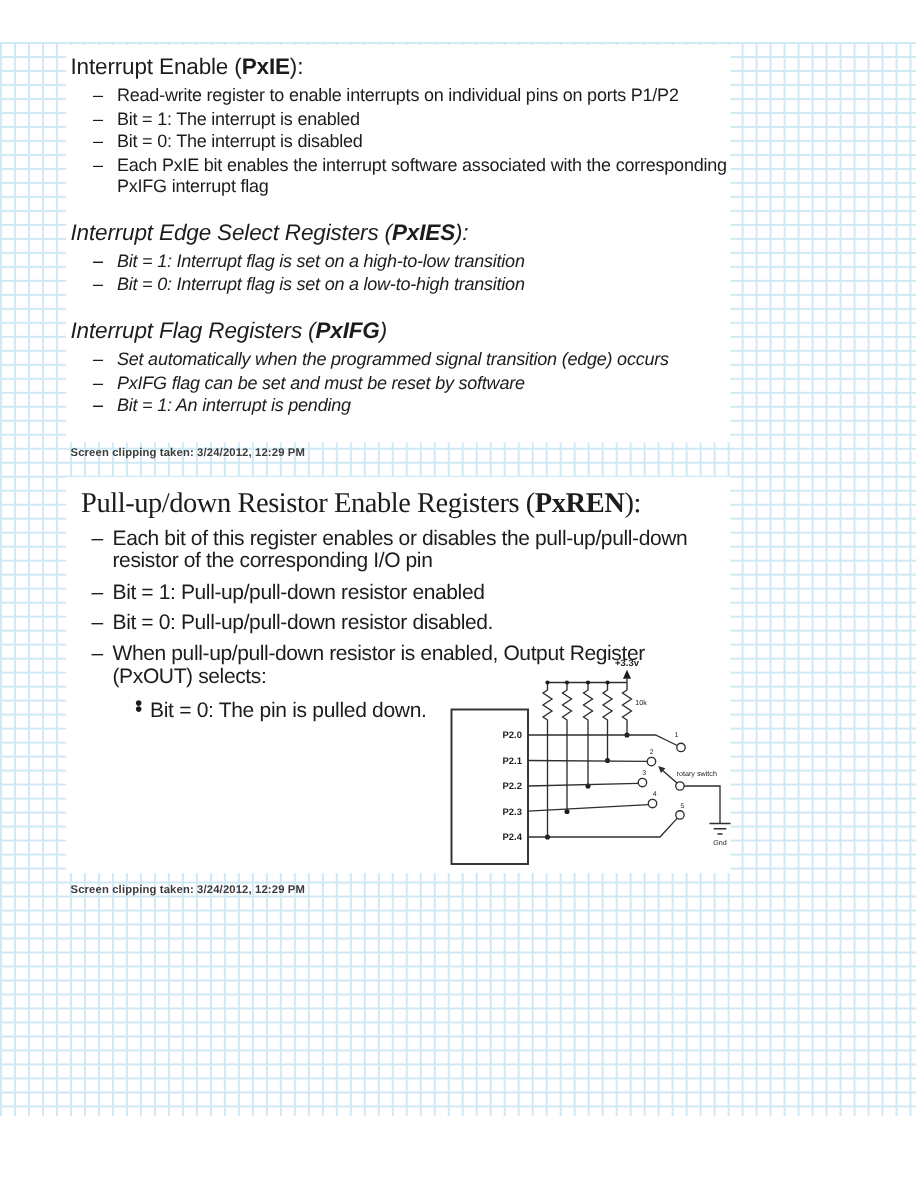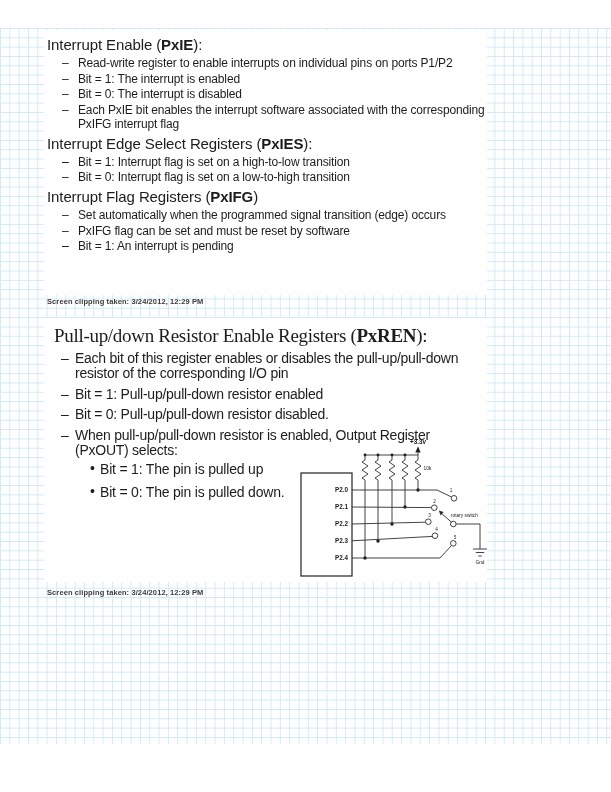--- a/index.html
+++ b/index.html
@@ -6,21 +6,21 @@
   .page{position:relative;width:611px;height:744px;background:#ffffff;overflow:hidden;
         font-family:"Liberation Sans",sans-serif;color:#1c1c1c;}
   .grid{position:absolute;left:0;top:28px;width:611px;height:725px;
         background-image:linear-gradient(to right,#cfeaf5 1px,transparent 1px),
                          linear-gradient(to bottom,#cfeaf5 1px,transparent 1px);
         background-size:9.33px 9.33px;}
   .clip{position:absolute;background:#ffffff;box-sizing:border-box;}
   .clip1{left:44px;top:30px;width:443px;height:265px;padding:6px 2px 0 3px;}
   .clip2{left:44px;top:318px;width:443px;height:264px;padding:7px 2px 0 10px;}
   .sec{margin:0;}
-  .sec + .sec{margin-top:4px;}
+  .sec + .sec{margin-top:16px;font-style:italic;}
   .sec-h{font-size:15px;line-height:17px;font-weight:normal;margin:0 0 3px 0;letter-spacing:-0.1px;}
   .sec-h b{font-weight:bold;}
   .b{position:relative;padding-left:31px;font-size:12px;line-height:14px;
      letter-spacing:-0.15px;margin-top:1.5px;}
   .b .mk{position:absolute;left:15px;top:0;}
   .h2g{font-size:19px;line-height:22px;font-weight:normal;margin:0 0 4px 0;letter-spacing:-0.3px;font-family:Liberation Serif, serif;}
   .h2g b{font-weight:bold;}
   .b2{position:relative;padding-left:21px;font-size:14px;line-height:15px;
       letter-spacing:-0.25px;margin-top:5.5px;max-width:412px;}
   .b2.first{margin-top:0;}
@@ -74,21 +74,21 @@
     </div>
   </section>
   <div class="caption cap1">Screen clipping taken: 3/24/2012, 12:29 PM</div>
 
   <section class="clip clip2">
     <h1 class="h2g"><span>Pull-up/down Resistor Enable Registers (</span><b>PxREN</b><span>):</span></h1>
     <div class="b2 first"><span class="mk">–</span><span>Each bit of this register enables or disables the pull-up/pull-down resistor of the corresponding I/O pin</span></div>
     <div class="b2"><span class="mk">–</span><span>Bit = 1: Pull-up/pull-down resistor enabled</span></div>
     <div class="b2"><span class="mk">–</span><span>Bit = 0: Pull-up/pull-down resistor disabled.</span></div>
     <div class="b2"><span class="mk">–</span><span>When pull-up/pull-down resistor is enabled, Output Register (PxOUT) selects:</span></div>
-    <div class="sb"><span class="mk">•</span><span>Bit = 1: The pin is pulled up</span></div>
+    <div class="sb"><span class="mk">•</span></div>
     <div class="sb second"><span class="mk">•</span><span>Bit = 0: The pin is pulled down.</span></div>
 
     <svg class="circuit" width="210" height="148" viewBox="0 0 210 148">
 
       <text class="sup-t" x="128" y="11">+3.3v</text>
       <g>
         <polygon points="128,13.5 125.3,19.5 130.7,19.5" fill="#1c1c1c"></polygon>
         <line class="wire" x1="128" y1="19.5" x2="128" y2="22"></line>
       </g>
       <line class="wire" x1="75" y1="22" x2="128" y2="22"></line>

